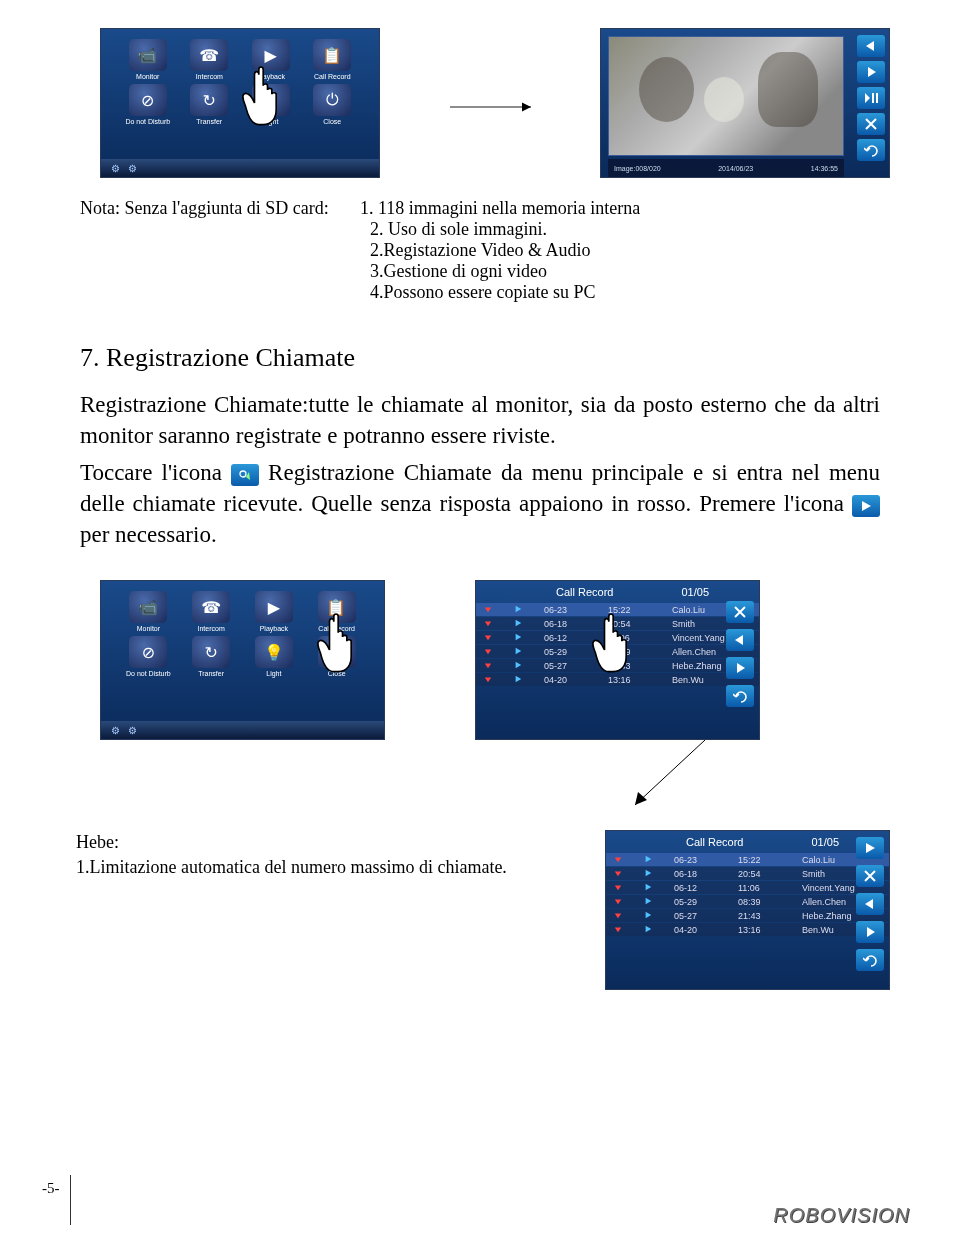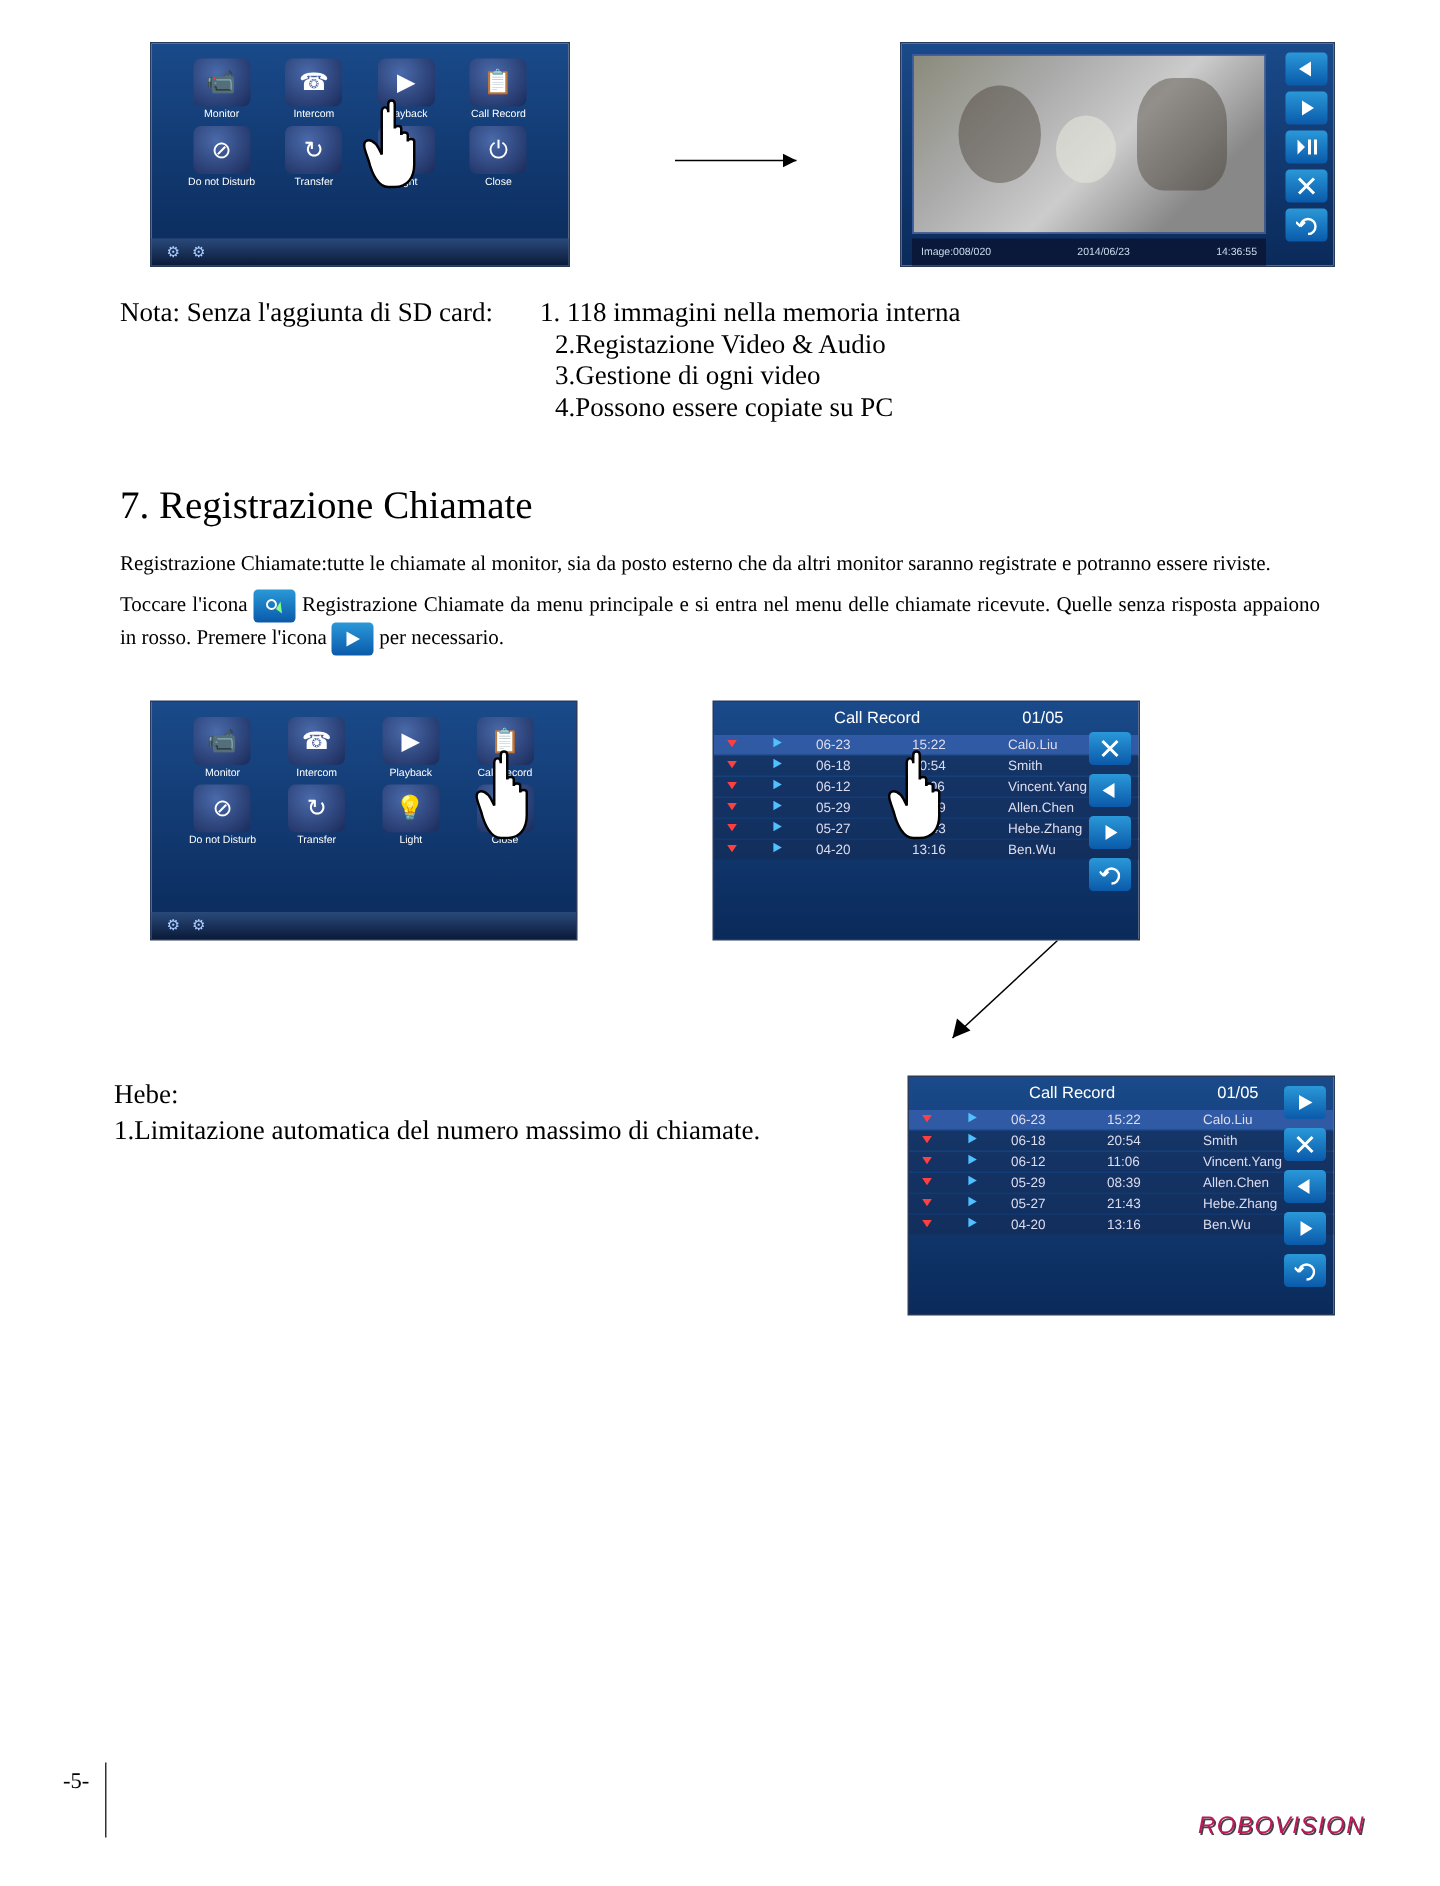--- a/index.html
+++ b/index.html
@@ -84,21 +84,21 @@
   .arrow-connector svg { width: 100%; }
   
   
   .text-block { padding: 20px 80px 0 80px; }
   .line-pair { display: flex; }
   .line-pair .lhs { width: 280px; text-align: left; padding-right: 10px; font-size: 18px; }
   .line-pair .rhs { font-size: 18px; }
   .rhs-indent { margin-left: 290px; font-size: 18px; }
   
   .section-heading { font-size: 26px; padding: 40px 80px 10px; }
-  .body-para { font-size: 14px; padding: 6px 80px 0; line-height: 1.35; text-align: justify; }
+  .body-para { font-size: 23px; padding: 6px 80px 0; line-height: 1.35; text-align: justify; }
   .inline-icon {
     display: inline-flex; width: 28px; height: 22px; vertical-align: middle;
     background: linear-gradient(#2a98d8,#0a5aaa); border-radius: 3px;
     align-items: center; justify-content: center;
   }
   .inline-icon svg { width: 14px; height: 14px; fill: #fff; }
   
   
   .mid-row { display: flex; gap: 90px; padding: 30px 0 0 100px; align-items: flex-start; }
   .panel-mid-left { width: 285px; height: 160px; }
@@ -133,21 +133,21 @@
   .bottom-text { flex: 1; font-size: 18px; line-height: 1.35; }
   .panel-bot { width: 285px; height: 160px; position: relative; }
   
   
   .page-num { position: absolute; bottom: 60px; left: 42px; font-size: 15px; }
   
   
   .logo {
     position: absolute; right: 50px; bottom: 30px;
     font-family: Arial Black, Arial; font-style: italic;
-    font-size: 16px; color: #be185d;
+    font-size: 20px; color: #737373;
     letter-spacing: 1px;
     text-shadow: 1px 1px 0 #444, -1px -1px 0 #fff;
   }
   
   .vbar { position: absolute; left: 70px; top: 1175px; width: 1px; height: 50px; background: #333; }
 </style>
 </head>
 <body>
 
 <svg width="0" height="0" style="position:absolute">
@@ -271,20 +271,21 @@
         </div>
     </div>
   </div>
 </div>
 
 <div class="text-block">
   <div class="line-pair">
       <div class="lhs">Nota: Senza l'aggiunta di SD card:</div>
       <div class="rhs">1. 118 immagini nella memoria interna</div>
     </div>
+  <div class="rhs-indent">2. Uso di sole immagini.</div>
   <div class="rhs-indent">2.Registazione Video &amp; Audio</div>
   <div class="rhs-indent">3.Gestione di ogni video</div>
   <div class="rhs-indent">4.Possono essere copiate su PC</div>
 </div>
 
 <div class="section-heading">7. Registrazione Chiamate</div>
 <div class="body-para">Registrazione Chiamate:tutte le chiamate al monitor, sia da posto esterno che da altri monitor saranno registrate e potranno essere riviste.</div>
 <div class="body-para">
   <span>Toccare l'icona</span>
   <span class="inline-icon">

